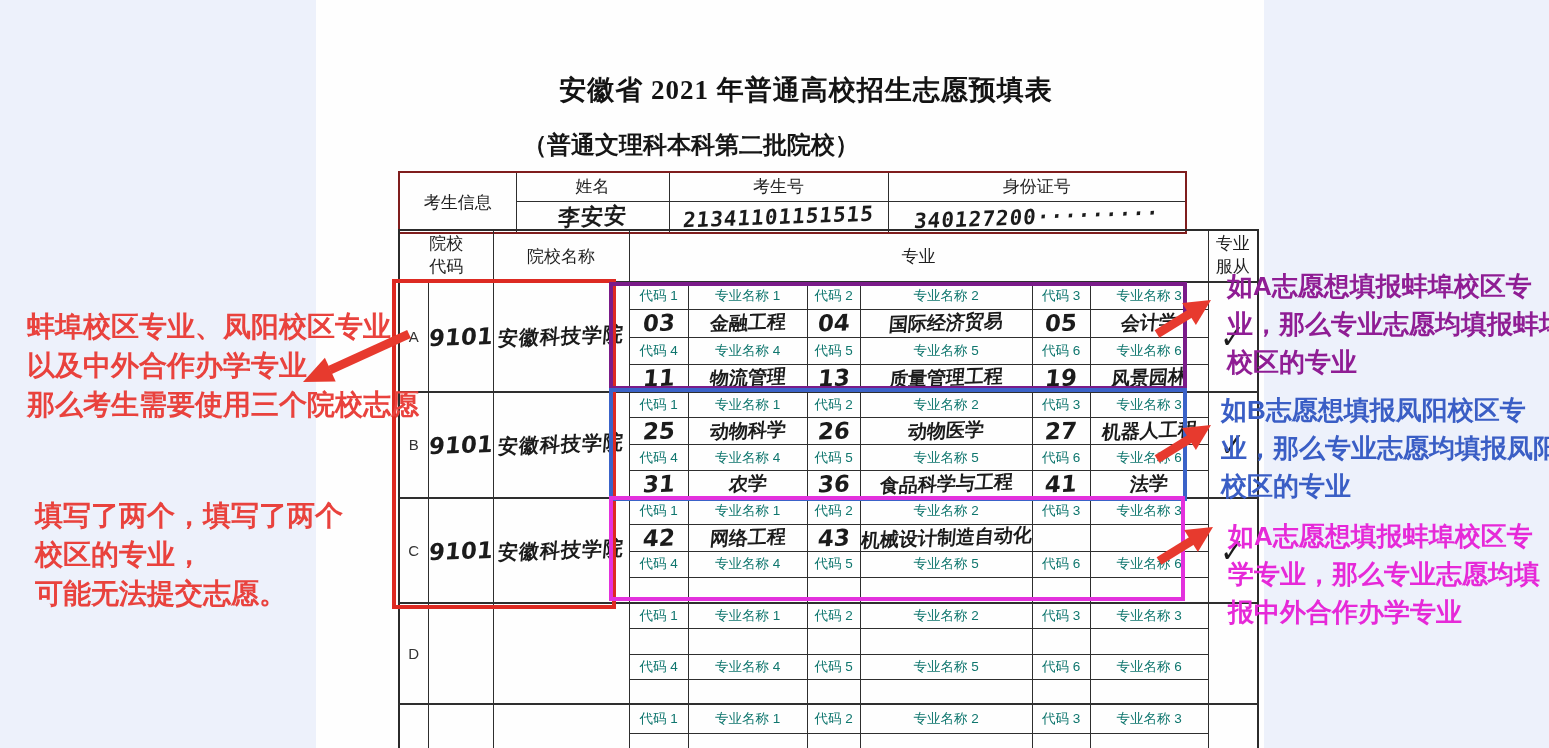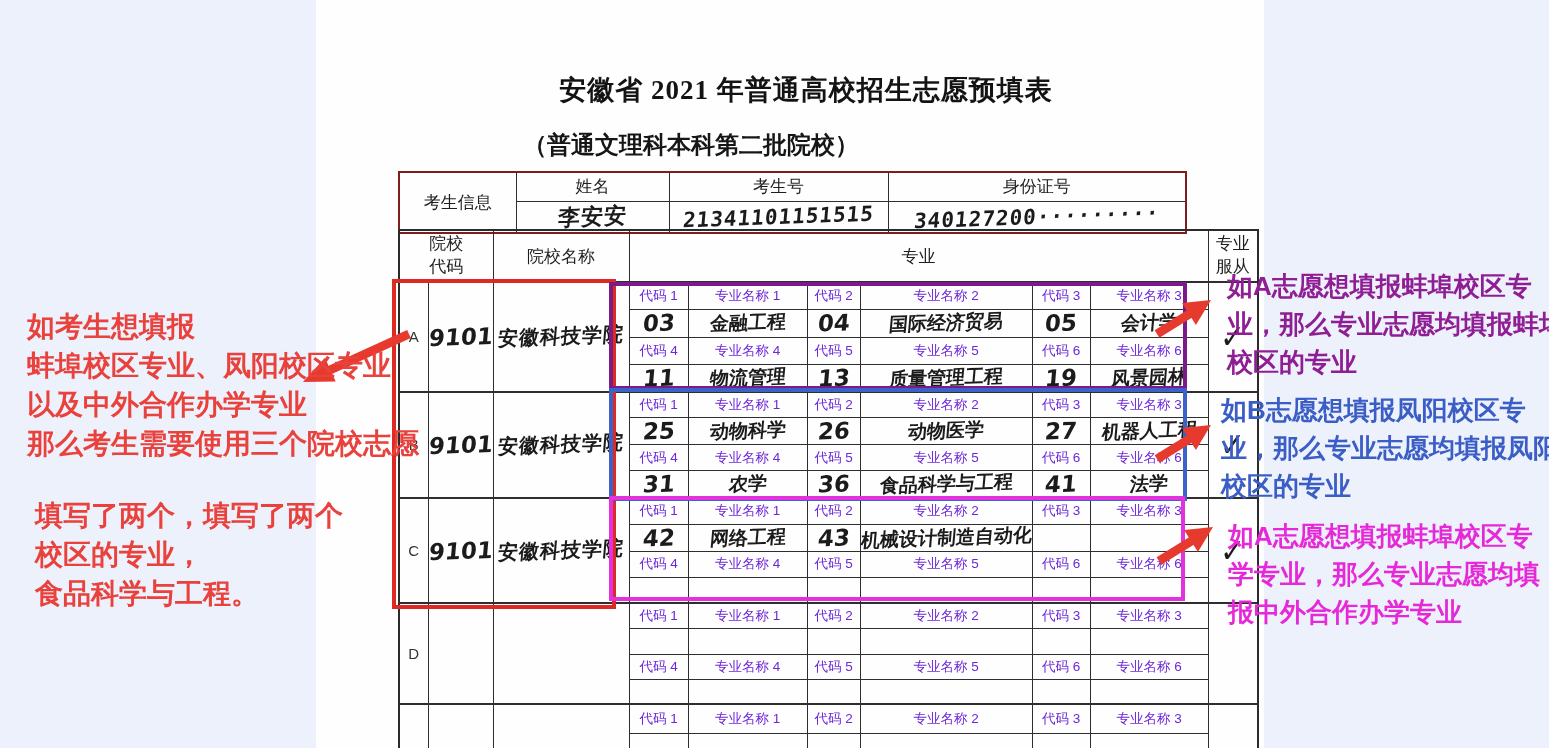--- a/index.html
+++ b/index.html
@@ -13,21 +13,21 @@
   .form-subtitle{position:absolute;left:316px;top:129px;width:750px;text-align:center;
               font-family:"Liberation Serif",serif;font-weight:bold;font-size:24px;color:#161616;}
 
   table{border-collapse:collapse;table-layout:fixed;}
   td{border:1px solid #2e2e2e;padding:0;text-align:center;vertical-align:middle;overflow:visible;}
   .info-table{position:absolute;left:398px;top:171px;border:2px solid #7f1d1d;}
   .main-table{position:absolute;left:398px;top:229px;border:2px solid #2b2b2b;}
   .bt{border-top-width:2px;}
   .ph{font-size:17px;color:#1f1f1f;}              
   .two-line span{display:block;line-height:1.35;}
-  .sh{font-size:13.5px;color:#6d28d9;}            
+  .sh{font-size:13.5px;color:#0f766e;}            
   .letter{font-size:15px;color:#333;}
 
   .hw{display:inline-block;font-family:"DejaVu Sans",sans-serif;font-weight:600;color:#1b1b1b;
       transform:rotate(-2deg) skewX(-7deg);white-space:nowrap;}
   .hw-name{font-size:20px;letter-spacing:1px;}
   .hw-code{font-size:23px;}
   .hw-cell{font-size:19px;}
   .hw-digits{font-family:"DejaVu Sans Mono",monospace;font-size:21px;letter-spacing:1px;}
   .hw-check{font-size:30px;font-weight:400;transform:rotate(-8deg) skewX(-10deg);}
 
@@ -294,29 +294,28 @@
   <svg class="arrow" style="left:1151px;top:419px" width="66" height="48">
     <line x1="6" y1="40" x2="40" y2="19"></line>
     <polygon points="60,6 31.1,8.9 44.9,30.9"></polygon>
   </svg>
   <svg class="arrow" style="left:1153px;top:521px" width="66" height="48">
     <line x1="6" y1="40" x2="40" y2="19"></line>
     <polygon points="60,6 31.1,8.9 44.9,30.9"></polygon>
   </svg>
 
   <div class="note note-left-1">
-    <span>如考生想填报</span>
     <span>蚌埠校区专业、凤阳校区专业</span>
     <span>以及中外合作办学专业</span>
     <span>那么考生需要使用三个院校志愿</span>
   </div>
   <div class="note note-left-2">
     <span>填写了两个，填写了两个</span>
     <span>校区的专业，</span>
-    <span>食品科学与工程。</span>
+    <span>可能无法提交志愿。</span>
   </div>
   <div class="note note-a">
     <span>如A志愿想填报蚌埠校区专</span>
     <span>业，那么专业志愿均填报蚌埠</span>
     <span>校区的专业</span>
   </div>
   <div class="note note-b">
     <span>如B志愿想填报凤阳校区专</span>
     <span>业，那么专业志愿均填报凤阳</span>
     <span>校区的专业</span>

